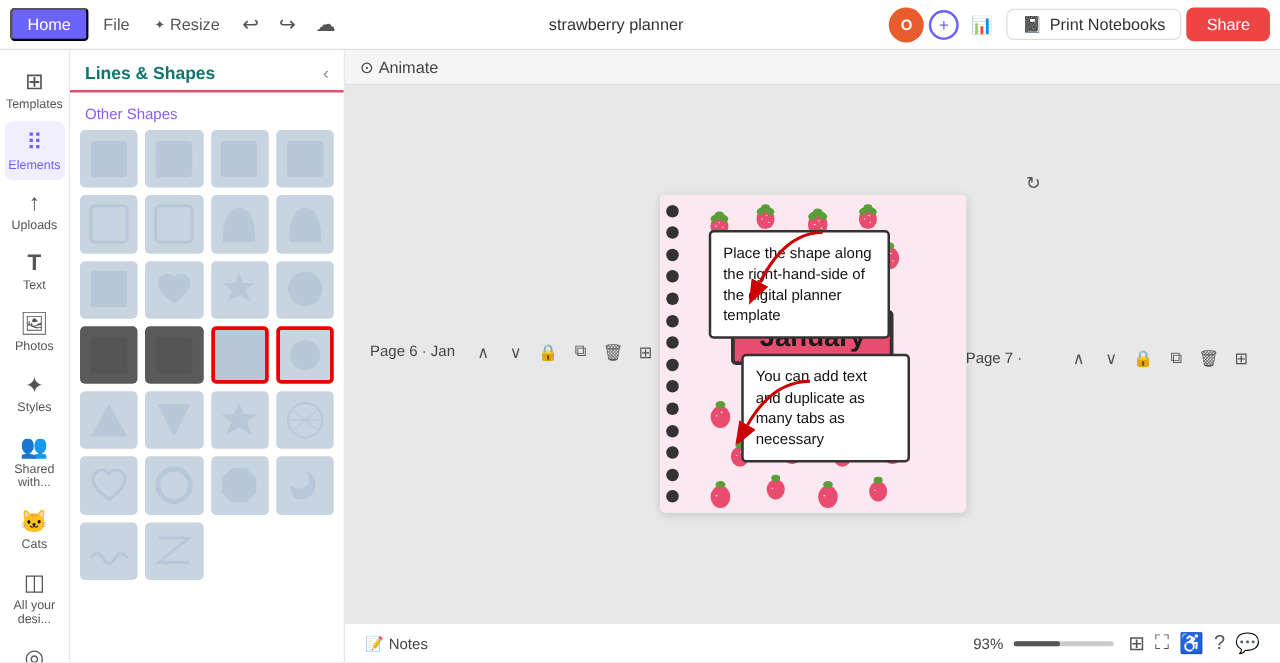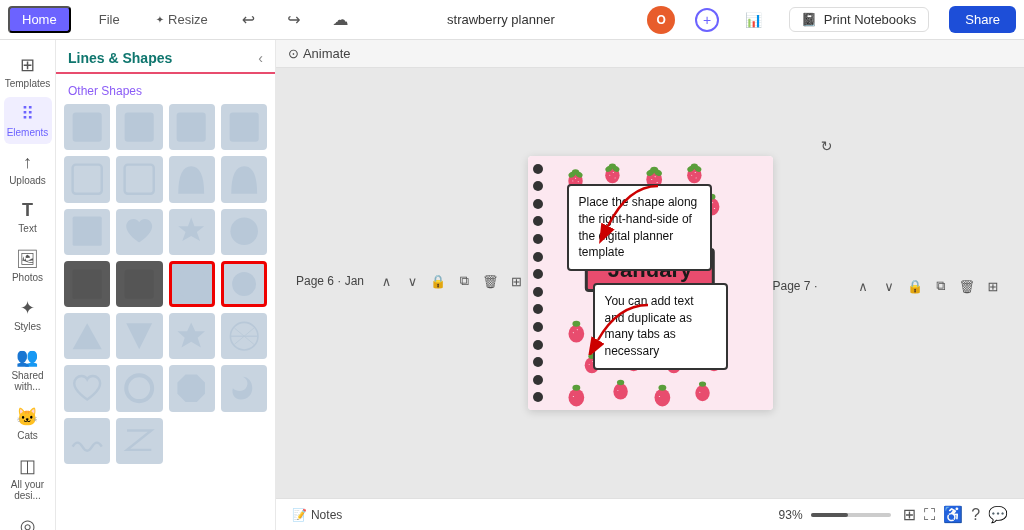--- a/index.html
+++ b/index.html
@@ -1,32 +1,32 @@
 <!DOCTYPE html>
 <html><head>
   <meta charset="utf-8">
   <style>
     * { box-sizing: border-box; margin: 0; padding: 0; }
     body { font-family: -apple-system, BlinkMacSystemFont, 'Segoe UI', sans-serif; background: #f0f0f0; width: 1024px; height: 530px; overflow: hidden; display: flex; flex-direction: column; }
 
     
-    .topbar { height: 40px; background: #fff; display: flex; align-items: center; border-bottom: 1px solid #e0e0e0; padding: 0 8px; gap: 20px; flex-shrink: 0; }
+    .topbar { height: 40px; background: #fff; display: flex; align-items: center; border-bottom: 1px solid #e0e0e0; padding: 0 8px; gap: 4px; flex-shrink: 0; }
     .topbar-home { background: #6c63ff; color: #fff; border-radius: 4px; padding: 4px 12px; font-size: 13px; font-weight: 500; cursor: pointer; }
     .topbar-menu { color: #555; font-size: 13px; padding: 4px 8px; cursor: pointer; }
     .topbar-resize { display: flex; align-items: center; gap: 4px; color: #555; font-size: 13px; padding: 4px 8px; cursor: pointer; }
     .topbar-resize::before { content: '✦'; font-size: 10px; }
     .topbar-undo, .topbar-redo { color: #555; font-size: 16px; padding: 4px 6px; cursor: pointer; background: none; border: none; }
     .topbar-cloud { color: #555; font-size: 16px; padding: 4px 6px; cursor: pointer; }
     .topbar-spacer { flex: 1; }
     .topbar-title { font-size: 13px; color: #333; }
     .topbar-avatar { width: 28px; height: 28px; border-radius: 50%; background: #e85d2b; color: #fff; display: flex; align-items: center; justify-content: center; font-size: 12px; font-weight: bold; }
     .topbar-plus { width: 24px; height: 24px; border-radius: 50%; border: 2px solid #6c63ff; color: #6c63ff; display: flex; align-items: center; justify-content: center; font-size: 14px; cursor: pointer; }
     .topbar-bars { color: #555; font-size: 14px; padding: 4px 6px; }
     .topbar-print { display: flex; align-items: center; gap: 6px; border: 1px solid #ddd; border-radius: 6px; padding: 4px 12px; font-size: 13px; color: #333; cursor: pointer; }
-    .topbar-share { background: #1d4ed8; color: #fff; border-radius: 6px; padding: 6px 16px; font-size: 13px; font-weight: 500; cursor: pointer; border: none; }
+    .topbar-share { background: #ef4444; color: #fff; border-radius: 6px; padding: 6px 16px; font-size: 13px; font-weight: 500; cursor: pointer; border: none; }
 
     
     .main { display: flex; flex: 1; overflow: hidden; }
 
     
     .icon-nav { width: 56px; background: #fff; border-right: 1px solid #e8e8e8; display: flex; flex-direction: column; align-items: center; padding-top: 8px; gap: 2px; flex-shrink: 0; }
     .nav-item { display: flex; flex-direction: column; align-items: center; gap: 2px; padding: 6px 4px; border-radius: 6px; cursor: pointer; width: 48px; }
     .nav-item.active { background: #f0eeff; }
     .nav-icon { font-size: 18px; color: #555; }
     .nav-item.active .nav-icon { color: #6c63ff; }

